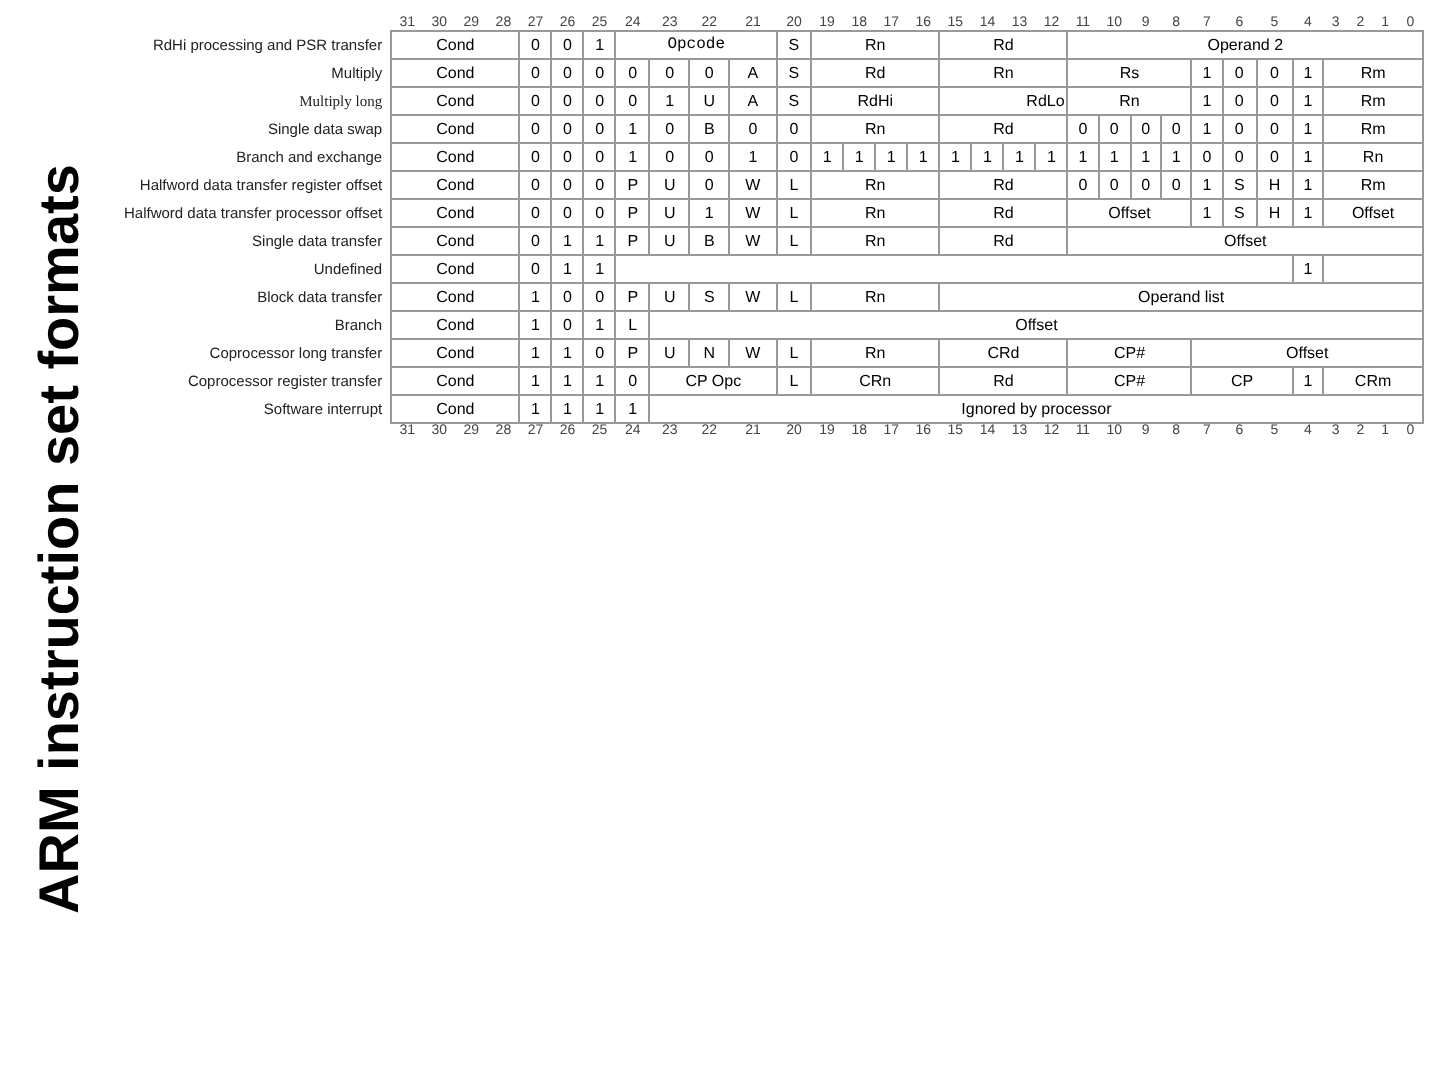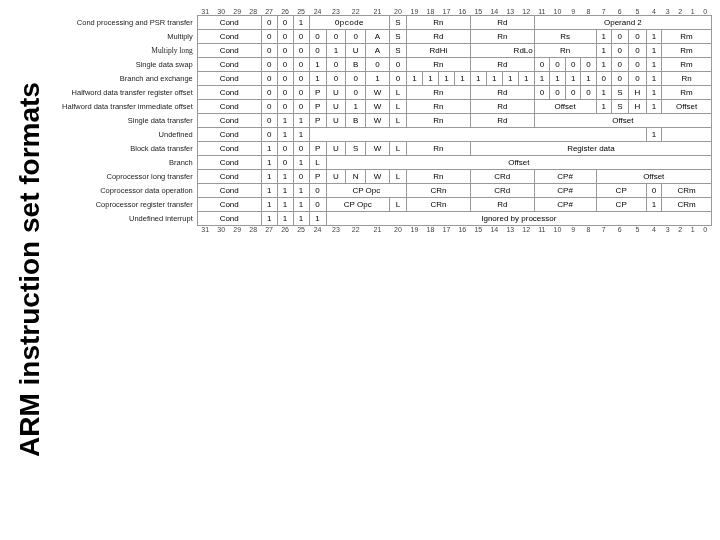--- a/index.html
+++ b/index.html
@@ -89,21 +89,21 @@
           <td style="border: none; font-size: 7px; color: rgb(68, 68, 68); text-align: center; padding: 0px;">7</td>
           <td style="border: none; font-size: 7px; color: rgb(68, 68, 68); text-align: center; padding: 0px;">6</td>
           <td style="border: none; font-size: 7px; color: rgb(68, 68, 68); text-align: center; padding: 0px;">5</td>
           <td style="border: none; font-size: 7px; color: rgb(68, 68, 68); text-align: center; padding: 0px;">4</td>
           <td style="border: none; font-size: 7px; color: rgb(68, 68, 68); text-align: center; padding: 0px;">3</td>
           <td style="border: none; font-size: 7px; color: rgb(68, 68, 68); text-align: center; padding: 0px;">2</td>
           <td style="border: none; font-size: 7px; color: rgb(68, 68, 68); text-align: center; padding: 0px;">1</td>
           <td style="border: none; font-size: 7px; color: rgb(68, 68, 68); text-align: center; padding: 0px;">0</td>
         </tr>
         <tr>
-          <td class="row-label" style="border: none; text-align: right; padding-right: 4px; font-size: 7.5px; color: rgb(34, 34, 34); width: 100px; min-width: 100px; line-height: 1.3;">Cond processing and
+          <td class="row-label" style="border: none; text-align: right; padding-right: 4px; font-size: 7.5px; color: rgb(34, 34, 34); width: 100px; min-width: 100px; line-height: 1.3;">RdHi processing and
 PSR transfer</td>
           <td colspan="4" style="border: 1px solid rgb(153, 153, 153); text-align: center; padding: 2px 1px; font-size: 8px; white-space: nowrap;">Cond</td>
           <td style="border: 1px solid rgb(153, 153, 153); text-align: center; padding: 2px 1px; font-size: 8px; white-space: nowrap;">0</td>
           <td style="border: 1px solid rgb(153, 153, 153); text-align: center; padding: 2px 1px; font-size: 8px; white-space: nowrap;">0</td>
           <td style="border: 1px solid rgb(153, 153, 153); text-align: center; padding: 2px 1px; font-size: 8px; white-space: nowrap;">1</td>
           <td colspan="4" style="border: 1px solid rgb(153, 153, 153); padding: 2px 1px; font-size: 8px; white-space: nowrap; font-family: Liberation Mono, monospace;">Opcode</td>
           <td style="border: 1px solid rgb(153, 153, 153); text-align: center; padding: 2px 1px; font-size: 8px; white-space: nowrap;">S</td>
           <td colspan="4" style="border: 1px solid rgb(153, 153, 153); text-align: center; padding: 2px 1px; font-size: 8px; white-space: nowrap;">Rn</td>
           <td colspan="4" style="border: 1px solid rgb(153, 153, 153); text-align: center; padding: 2px 1px; font-size: 8px; white-space: nowrap;">Rd</td>
           <td colspan="12" style="border: 1px solid rgb(153, 153, 153); text-align: center; padding: 2px 1px; font-size: 8px; white-space: nowrap;">Operand 2</td>
@@ -219,21 +219,21 @@
           <td style="border: 1px solid rgb(153, 153, 153); text-align: center; padding: 2px 1px; font-size: 8px; white-space: nowrap;">0</td>
           <td style="border: 1px solid rgb(153, 153, 153); text-align: center; padding: 2px 1px; font-size: 8px; white-space: nowrap;">0</td>
           <td style="border: 1px solid rgb(153, 153, 153); text-align: center; padding: 2px 1px; font-size: 8px; white-space: nowrap;">1</td>
           <td style="border: 1px solid rgb(153, 153, 153); text-align: center; padding: 2px 1px; font-size: 8px; white-space: nowrap;">S</td>
           <td style="border: 1px solid rgb(153, 153, 153); text-align: center; padding: 2px 1px; font-size: 8px; white-space: nowrap;">H</td>
           <td style="border: 1px solid rgb(153, 153, 153); text-align: center; padding: 2px 1px; font-size: 8px; white-space: nowrap;">1</td>
           <td colspan="4" style="border: 1px solid rgb(153, 153, 153); text-align: center; padding: 2px 1px; font-size: 8px; white-space: nowrap;">Rm</td>
         </tr>
         <tr>
           <td class="row-label" style="border: none; text-align: right; padding-right: 4px; font-size: 7.5px; color: rgb(34, 34, 34); width: 100px; min-width: 100px; line-height: 1.3;">Halfword data transfer
-immediate offset</td>
+processor offset</td>
           <td colspan="4" style="border: 1px solid rgb(153, 153, 153); text-align: center; padding: 2px 1px; font-size: 8px; white-space: nowrap;">Cond</td>
           <td style="border: 1px solid rgb(153, 153, 153); text-align: center; padding: 2px 1px; font-size: 8px; white-space: nowrap;">0</td>
           <td style="border: 1px solid rgb(153, 153, 153); text-align: center; padding: 2px 1px; font-size: 8px; white-space: nowrap;">0</td>
           <td style="border: 1px solid rgb(153, 153, 153); text-align: center; padding: 2px 1px; font-size: 8px; white-space: nowrap;">0</td>
           <td style="border: 1px solid rgb(153, 153, 153); text-align: center; padding: 2px 1px; font-size: 8px; white-space: nowrap;">P</td>
           <td style="border: 1px solid rgb(153, 153, 153); text-align: center; padding: 2px 1px; font-size: 8px; white-space: nowrap;">U</td>
           <td style="border: 1px solid rgb(153, 153, 153); text-align: center; padding: 2px 1px; font-size: 8px; white-space: nowrap;">1</td>
           <td style="border: 1px solid rgb(153, 153, 153); text-align: center; padding: 2px 1px; font-size: 8px; white-space: nowrap;">W</td>
           <td style="border: 1px solid rgb(153, 153, 153); text-align: center; padding: 2px 1px; font-size: 8px; white-space: nowrap;">L</td>
           <td colspan="4" style="border: 1px solid rgb(153, 153, 153); text-align: center; padding: 2px 1px; font-size: 8px; white-space: nowrap;">Rn</td>
@@ -275,21 +275,21 @@
           <td colspan="4" style="border: 1px solid rgb(153, 153, 153); text-align: center; padding: 2px 1px; font-size: 8px; white-space: nowrap;">Cond</td>
           <td style="border: 1px solid rgb(153, 153, 153); text-align: center; padding: 2px 1px; font-size: 8px; white-space: nowrap;">1</td>
           <td style="border: 1px solid rgb(153, 153, 153); text-align: center; padding: 2px 1px; font-size: 8px; white-space: nowrap;">0</td>
           <td style="border: 1px solid rgb(153, 153, 153); text-align: center; padding: 2px 1px; font-size: 8px; white-space: nowrap;">0</td>
           <td style="border: 1px solid rgb(153, 153, 153); text-align: center; padding: 2px 1px; font-size: 8px; white-space: nowrap;">P</td>
           <td style="border: 1px solid rgb(153, 153, 153); text-align: center; padding: 2px 1px; font-size: 8px; white-space: nowrap;">U</td>
           <td style="border: 1px solid rgb(153, 153, 153); text-align: center; padding: 2px 1px; font-size: 8px; white-space: nowrap;">S</td>
           <td style="border: 1px solid rgb(153, 153, 153); text-align: center; padding: 2px 1px; font-size: 8px; white-space: nowrap;">W</td>
           <td style="border: 1px solid rgb(153, 153, 153); text-align: center; padding: 2px 1px; font-size: 8px; white-space: nowrap;">L</td>
           <td colspan="4" style="border: 1px solid rgb(153, 153, 153); text-align: center; padding: 2px 1px; font-size: 8px; white-space: nowrap;">Rn</td>
-          <td colspan="16" style="border: 1px solid rgb(153, 153, 153); text-align: center; padding: 2px 1px; font-size: 8px; white-space: nowrap;">Register data</td>
+          <td colspan="16" style="border: 1px solid rgb(153, 153, 153); text-align: center; padding: 2px 1px; font-size: 8px; white-space: nowrap;">Operand list</td>
         </tr>
         <tr>
           <td class="row-label" style="border: none; text-align: right; padding-right: 4px; font-size: 7.5px; color: rgb(34, 34, 34); width: 100px; min-width: 100px; line-height: 1.3;">Branch</td>
           <td colspan="4" style="border: 1px solid rgb(153, 153, 153); text-align: center; padding: 2px 1px; font-size: 8px; white-space: nowrap;">Cond</td>
           <td style="border: 1px solid rgb(153, 153, 153); text-align: center; padding: 2px 1px; font-size: 8px; white-space: nowrap;">1</td>
           <td style="border: 1px solid rgb(153, 153, 153); text-align: center; padding: 2px 1px; font-size: 8px; white-space: nowrap;">0</td>
           <td style="border: 1px solid rgb(153, 153, 153); text-align: center; padding: 2px 1px; font-size: 8px; white-space: nowrap;">1</td>
           <td style="border: 1px solid rgb(153, 153, 153); text-align: center; padding: 2px 1px; font-size: 8px; white-space: nowrap;">L</td>
           <td colspan="24" style="border: 1px solid rgb(153, 153, 153); text-align: center; padding: 2px 1px; font-size: 8px; white-space: nowrap;">Offset</td>
         </tr>
@@ -304,54 +304,38 @@
           <td style="border: 1px solid rgb(153, 153, 153); text-align: center; padding: 2px 1px; font-size: 8px; white-space: nowrap;">U</td>
           <td style="border: 1px solid rgb(153, 153, 153); text-align: center; padding: 2px 1px; font-size: 8px; white-space: nowrap;">N</td>
           <td style="border: 1px solid rgb(153, 153, 153); text-align: center; padding: 2px 1px; font-size: 8px; white-space: nowrap;">W</td>
           <td style="border: 1px solid rgb(153, 153, 153); text-align: center; padding: 2px 1px; font-size: 8px; white-space: nowrap;">L</td>
           <td colspan="4" style="border: 1px solid rgb(153, 153, 153); text-align: center; padding: 2px 1px; font-size: 8px; white-space: nowrap;">Rn</td>
           <td colspan="4" style="border: 1px solid rgb(153, 153, 153); text-align: center; padding: 2px 1px; font-size: 8px; white-space: nowrap;">CRd</td>
           <td colspan="4" style="border: 1px solid rgb(153, 153, 153); text-align: center; padding: 2px 1px; font-size: 8px; white-space: nowrap;">CP#</td>
           <td colspan="8" style="border: 1px solid rgb(153, 153, 153); text-align: center; padding: 2px 1px; font-size: 8px; white-space: nowrap;">Offset</td>
         </tr>
         <tr>
-          <td class="row-label" style="border: none; text-align: right; padding-right: 4px; font-size: 7.5px; color: rgb(34, 34, 34); width: 100px; min-width: 100px; line-height: 1.3;">Coprocessor data
-operation</td>
-          <td colspan="4" style="border: 1px solid rgb(153, 153, 153); text-align: center; padding: 2px 1px; font-size: 8px; white-space: nowrap;">Cond</td>
-          <td style="border: 1px solid rgb(153, 153, 153); text-align: center; padding: 2px 1px; font-size: 8px; white-space: nowrap;">1</td>
-          <td style="border: 1px solid rgb(153, 153, 153); text-align: center; padding: 2px 1px; font-size: 8px; white-space: nowrap;">1</td>
-          <td style="border: 1px solid rgb(153, 153, 153); text-align: center; padding: 2px 1px; font-size: 8px; white-space: nowrap;">1</td>
-          <td style="border: 1px solid rgb(153, 153, 153); text-align: center; padding: 2px 1px; font-size: 8px; white-space: nowrap;">0</td>
-          <td colspan="4" style="border: 1px solid rgb(153, 153, 153); text-align: center; padding: 2px 1px; font-size: 8px; white-space: nowrap;">CP Opc</td>
+          <td class="row-label" style="border: none; text-align: right; padding-right: 4px; font-size: 7.5px; color: rgb(34, 34, 34); width: 100px; min-width: 100px; line-height: 1.3;">Coprocessor register
+transfer</td>
+          <td colspan="4" style="border: 1px solid rgb(153, 153, 153); text-align: center; padding: 2px 1px; font-size: 8px; white-space: nowrap;">Cond</td>
+          <td style="border: 1px solid rgb(153, 153, 153); text-align: center; padding: 2px 1px; font-size: 8px; white-space: nowrap;">1</td>
+          <td style="border: 1px solid rgb(153, 153, 153); text-align: center; padding: 2px 1px; font-size: 8px; white-space: nowrap;">1</td>
+          <td style="border: 1px solid rgb(153, 153, 153); text-align: center; padding: 2px 1px; font-size: 8px; white-space: nowrap;">1</td>
+          <td style="border: 1px solid rgb(153, 153, 153); text-align: center; padding: 2px 1px; font-size: 8px; white-space: nowrap;">0</td>
+          <td colspan="3" style="border: 1px solid rgb(153, 153, 153); text-align: center; padding: 2px 1px; font-size: 8px; white-space: nowrap;">CP Opc</td>
+          <td style="border: 1px solid rgb(153, 153, 153); text-align: center; padding: 2px 1px; font-size: 8px; white-space: nowrap;">L</td>
           <td colspan="4" style="border: 1px solid rgb(153, 153, 153); text-align: center; padding: 2px 1px; font-size: 8px; white-space: nowrap;">CRn</td>
-          <td colspan="4" style="border: 1px solid rgb(153, 153, 153); text-align: center; padding: 2px 1px; font-size: 8px; white-space: nowrap;">CRd</td>
+          <td colspan="4" style="border: 1px solid rgb(153, 153, 153); text-align: center; padding: 2px 1px; font-size: 8px; white-space: nowrap;">Rd</td>
           <td colspan="4" style="border: 1px solid rgb(153, 153, 153); text-align: center; padding: 2px 1px; font-size: 8px; white-space: nowrap;">CP#</td>
           <td colspan="3" style="border: 1px solid rgb(153, 153, 153); text-align: center; padding: 2px 1px; font-size: 8px; white-space: nowrap;">CP</td>
-          <td style="border: 1px solid rgb(153, 153, 153); text-align: center; padding: 2px 1px; font-size: 8px; white-space: nowrap;">0</td>
+          <td style="border: 1px solid rgb(153, 153, 153); text-align: center; padding: 2px 1px; font-size: 8px; white-space: nowrap;">1</td>
           <td colspan="4" style="border: 1px solid rgb(153, 153, 153); text-align: center; padding: 2px 1px; font-size: 8px; white-space: nowrap;">CRm</td>
         </tr>
         <tr>
-          <td class="row-label" style="border: none; text-align: right; padding-right: 4px; font-size: 7.5px; color: rgb(34, 34, 34); width: 100px; min-width: 100px; line-height: 1.3;">Coprocessor register
-transfer</td>
-          <td colspan="4" style="border: 1px solid rgb(153, 153, 153); text-align: center; padding: 2px 1px; font-size: 8px; white-space: nowrap;">Cond</td>
-          <td style="border: 1px solid rgb(153, 153, 153); text-align: center; padding: 2px 1px; font-size: 8px; white-space: nowrap;">1</td>
-          <td style="border: 1px solid rgb(153, 153, 153); text-align: center; padding: 2px 1px; font-size: 8px; white-space: nowrap;">1</td>
-          <td style="border: 1px solid rgb(153, 153, 153); text-align: center; padding: 2px 1px; font-size: 8px; white-space: nowrap;">1</td>
-          <td style="border: 1px solid rgb(153, 153, 153); text-align: center; padding: 2px 1px; font-size: 8px; white-space: nowrap;">0</td>
-          <td colspan="3" style="border: 1px solid rgb(153, 153, 153); text-align: center; padding: 2px 1px; font-size: 8px; white-space: nowrap;">CP Opc</td>
-          <td style="border: 1px solid rgb(153, 153, 153); text-align: center; padding: 2px 1px; font-size: 8px; white-space: nowrap;">L</td>
-          <td colspan="4" style="border: 1px solid rgb(153, 153, 153); text-align: center; padding: 2px 1px; font-size: 8px; white-space: nowrap;">CRn</td>
-          <td colspan="4" style="border: 1px solid rgb(153, 153, 153); text-align: center; padding: 2px 1px; font-size: 8px; white-space: nowrap;">Rd</td>
-          <td colspan="4" style="border: 1px solid rgb(153, 153, 153); text-align: center; padding: 2px 1px; font-size: 8px; white-space: nowrap;">CP#</td>
-          <td colspan="3" style="border: 1px solid rgb(153, 153, 153); text-align: center; padding: 2px 1px; font-size: 8px; white-space: nowrap;">CP</td>
-          <td style="border: 1px solid rgb(153, 153, 153); text-align: center; padding: 2px 1px; font-size: 8px; white-space: nowrap;">1</td>
-          <td colspan="4" style="border: 1px solid rgb(153, 153, 153); text-align: center; padding: 2px 1px; font-size: 8px; white-space: nowrap;">CRm</td>
-        </tr>
-        <tr>
-          <td class="row-label" style="border: none; text-align: right; padding-right: 4px; font-size: 7.5px; color: rgb(34, 34, 34); width: 100px; min-width: 100px; line-height: 1.3;">Undefined interrupt</td>
+          <td class="row-label" style="border: none; text-align: right; padding-right: 4px; font-size: 7.5px; color: rgb(34, 34, 34); width: 100px; min-width: 100px; line-height: 1.3;">Software interrupt</td>
           <td colspan="4" style="border: 1px solid rgb(153, 153, 153); text-align: center; padding: 2px 1px; font-size: 8px; white-space: nowrap;">Cond</td>
           <td style="border: 1px solid rgb(153, 153, 153); text-align: center; padding: 2px 1px; font-size: 8px; white-space: nowrap;">1</td>
           <td style="border: 1px solid rgb(153, 153, 153); text-align: center; padding: 2px 1px; font-size: 8px; white-space: nowrap;">1</td>
           <td style="border: 1px solid rgb(153, 153, 153); text-align: center; padding: 2px 1px; font-size: 8px; white-space: nowrap;">1</td>
           <td style="border: 1px solid rgb(153, 153, 153); text-align: center; padding: 2px 1px; font-size: 8px; white-space: nowrap;">1</td>
           <td colspan="24" style="border: 1px solid rgb(153, 153, 153); text-align: center; padding: 2px 1px; font-size: 8px; white-space: nowrap;">Ignored by processor</td>
         </tr>
         <tr>
           <td class="row-label"></td>
           <td style="border: none; font-size: 7px; color: rgb(68, 68, 68); text-align: center; padding: 0px;">31</td>

